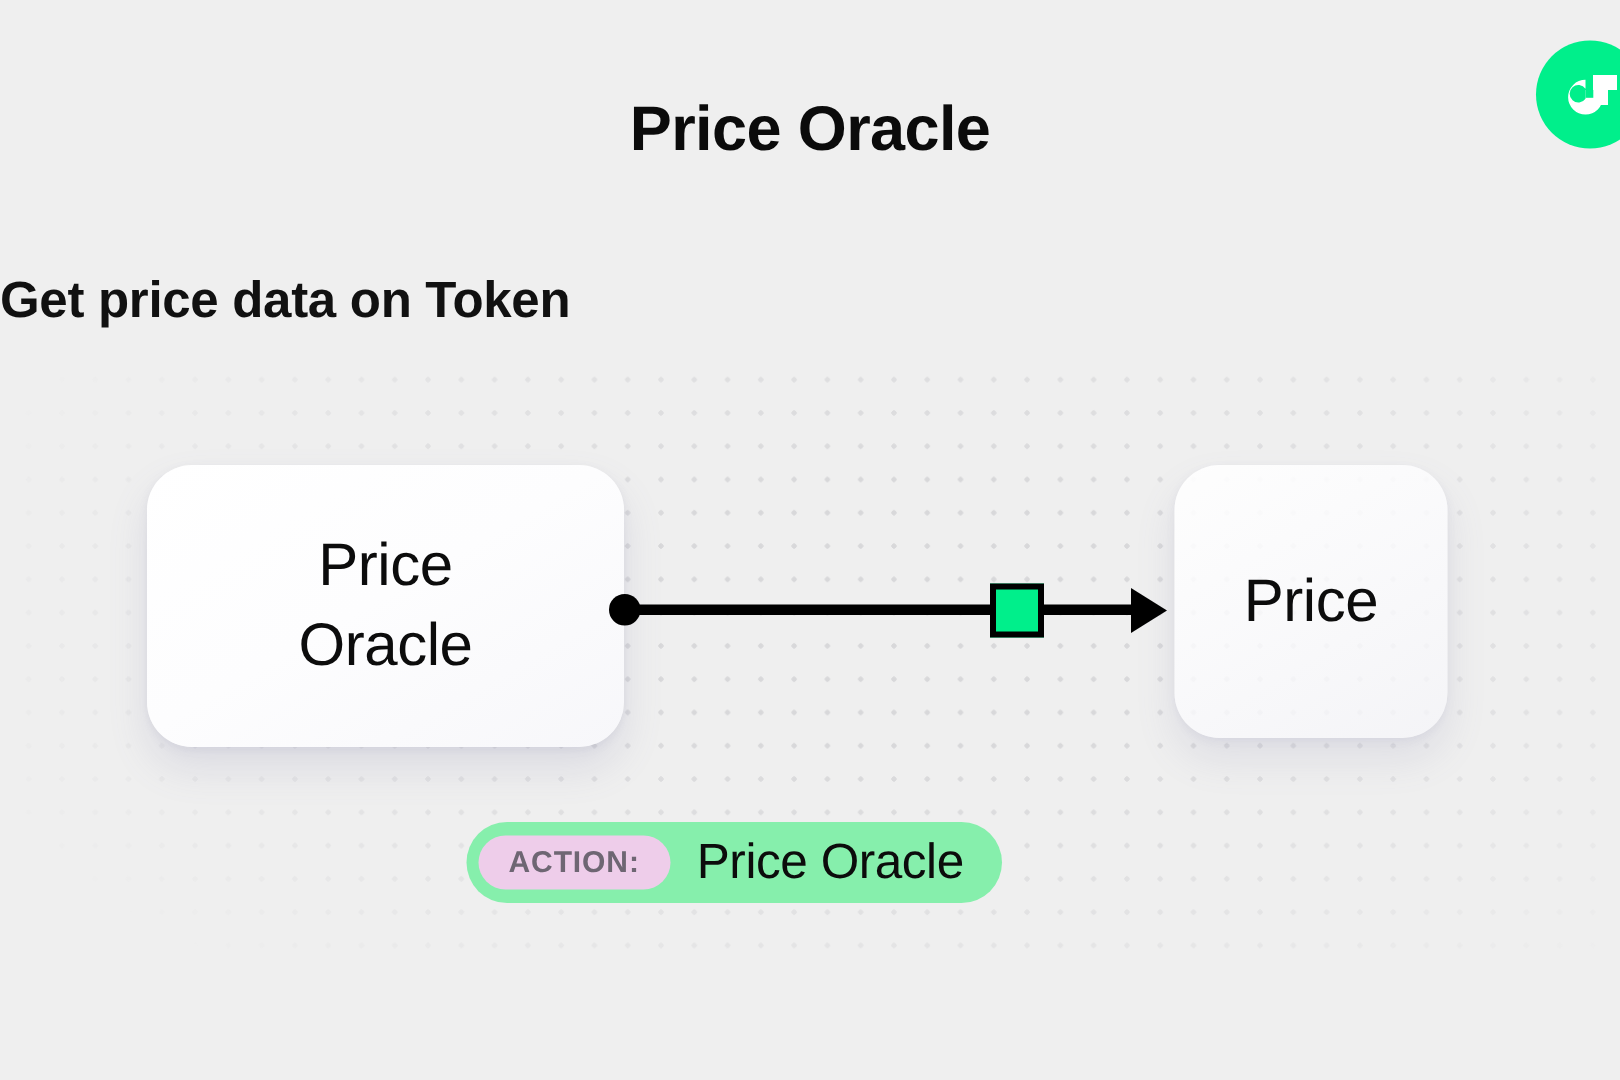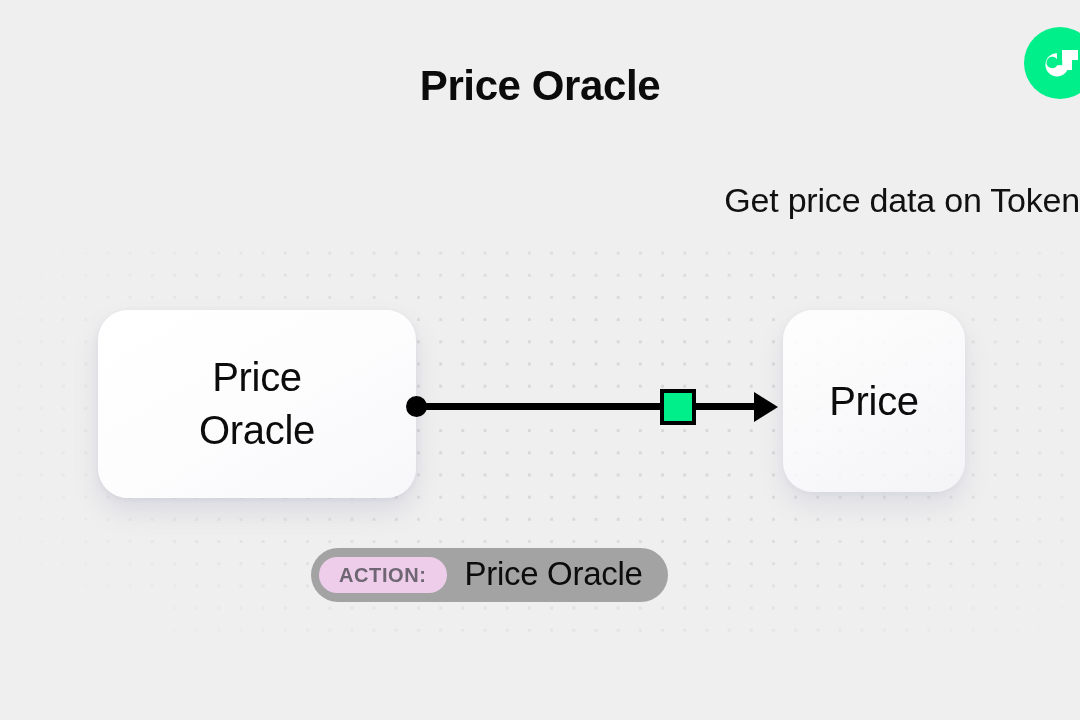--- a/index.html
+++ b/index.html
@@ -63,23 +63,23 @@
     font-size: 42px;
     font-weight: 700;
     letter-spacing: -0.4px;
     color: #0b0b0b;
   }
   #page-subtitle {
     position: absolute;
     left: 0;
     top: 181px;
     width: 1080px;
-    text-align: right;
+    text-align: left;
     font-size: 34px;
-    font-weight: 400;
+    font-weight: 700;
     letter-spacing: -0.2px;
     color: #111111;
   }
 
   
   .node-card {
     position: absolute;
     border-radius: 30px;
     display: flex;
     align-items: center;
@@ -153,21 +153,21 @@
   }
 
   
   #action-badge {
     position: absolute;
     left: 311px;
     top: 548px;
     height: 54px;
     padding: 0 26px 0 8px;
     border-radius: 27px;
-    background: #a3a3a3;
+    background: #86efac;
     display: flex;
     align-items: center;
     gap: 18px;
   }
   #action-badge-tag {
     background: #eecdea;
     color: #6e6673;
     font-size: 20px;
     font-weight: 700;
     letter-spacing: 0.6px;

